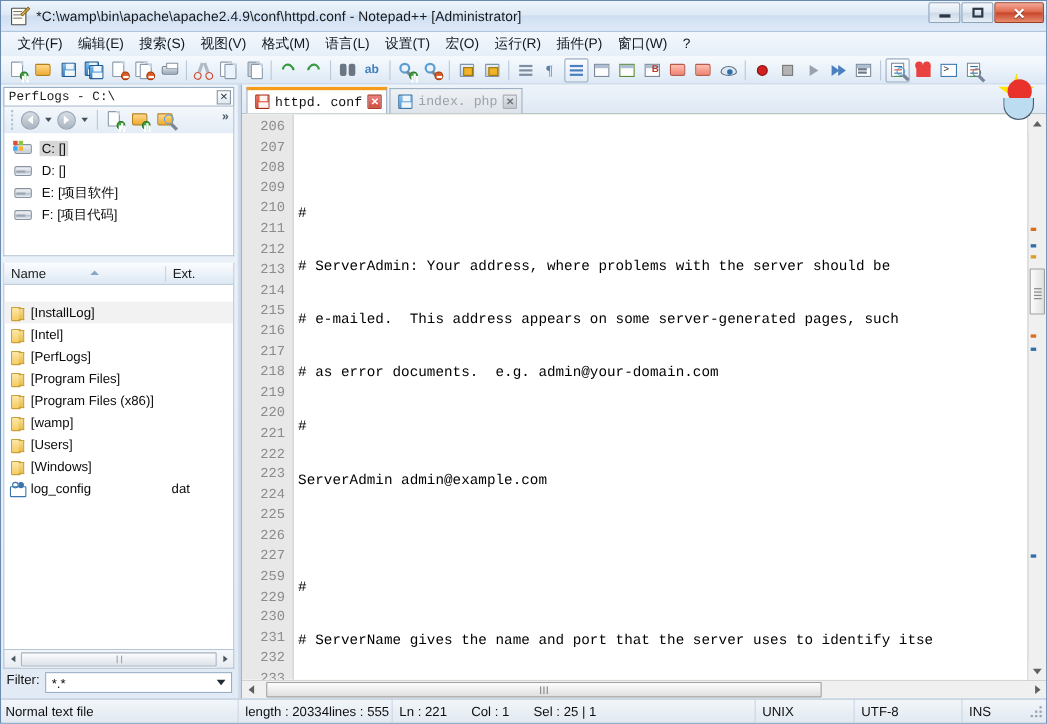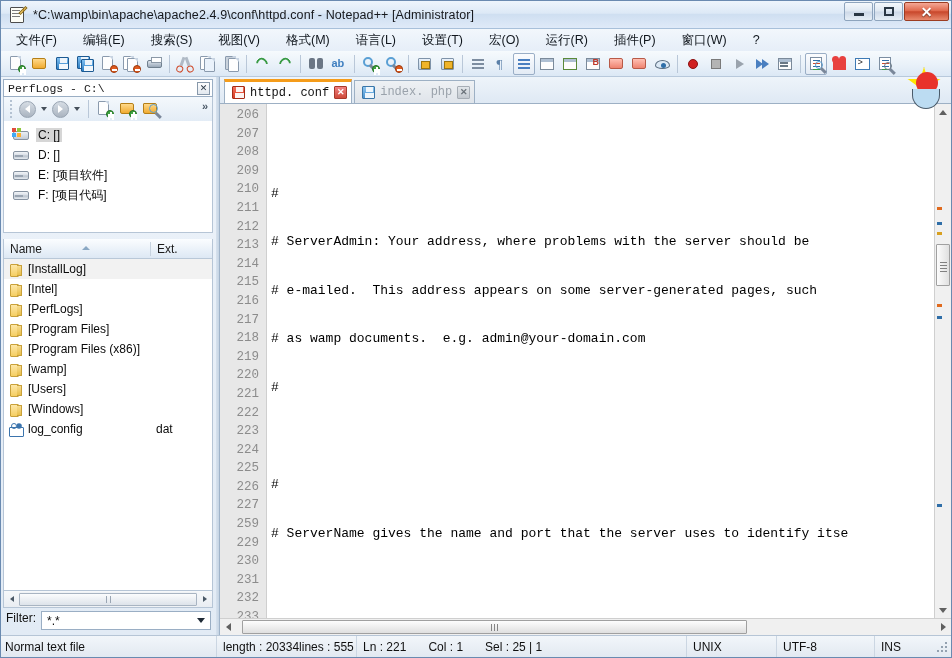--- a/index.html
+++ b/index.html
@@ -71,21 +71,21 @@
   .max-glyph { width: 10px; height: 9px; border: 2px solid #2a3744; }
   .close-glyph {
     color: #ffffff; font-size: 14px; font-weight: bold;
     text-shadow: 0 1px 1px rgba(0,0,0,.5); line-height: 1;
     font-family: "Liberation Sans", sans-serif;
   }
 
   
   .menubar {
     height: 22px; display: flex; align-items: center;
-    padding-left: 8px; gap: 12px;
+    padding-left: 8px; gap: 0px;
     background: linear-gradient(180deg,#f2f7fc 0%, #e6eef8 100%);
   }
   .menu-item {
     font-size: 12.5px; color: #10161d; padding: 2px 7px; white-space: nowrap;
     cursor: default;
   }
 
   
   .toolbar {
     height: 26px; display: flex; align-items: center;
@@ -231,21 +231,21 @@
     border-bottom: 1px solid #b9c8d8;
     font-size: 12px; color: #1b1b1b;
   }
   .fl-head .col-name { flex: 1; padding-left: 6px; position: relative; }
   .fl-head .col-name:after {
     content:''; position:absolute; left:78px; top:4px;
     width:0;height:0;border-style:solid;border-width:0 4px 4px 4px;
     border-color: transparent transparent #8aa8c4 transparent;
   }
   .fl-head .col-ext { width: 62px; padding-left: 6px; border-left:1px solid #c7d3e0; }
-  .fl-body { flex: 1; overflow: hidden; }
+  .fl-body { flex: 1; overflow: hidden; margin-top: 15px; }
   .fl-row {
     display: flex; align-items: center; height: 20px;
     font-size: 12px; color: #0a0a0a;
   }
   .fl-row.alt { background: #f2f2f2; }
   .fl-row .nm { flex: 1; display: flex; align-items: center; gap: 5px; padding-left: 5px; }
   .fl-row .ex { width: 62px; padding-left: 6px; }
   .fold-ic {
     width: 14px; height: 13px; position: relative; flex: 0 0 14px;
   }
@@ -913,22 +913,23 @@
             <div class="ln">231</div>
             <div class="ln">232</div>
             <div class="ln">233</div>
 
           </div>
           <div class="code">
             <div class="row"></div>
             <div class="row">#</div>
             <div class="row"># ServerAdmin: Your address, where problems with the server should be</div>
             <div class="row"># e-mailed.  This address appears on some server-generated pages, such</div>
-            <div class="row"># as wamp documents.  e.g. admin@your-domain.com</div>
+            <div class="row"># as error documents.  e.g. admin@your-domain.com</div>
             <div class="row">#</div>
+            <div class="row">ServerAdmin admin@example.com</div>
             <div class="row"></div>
             <div class="row">#</div>
             <div class="row"># ServerName gives the name and port that the server uses to identify itse</div>
             
             
             
             
             
             
             

